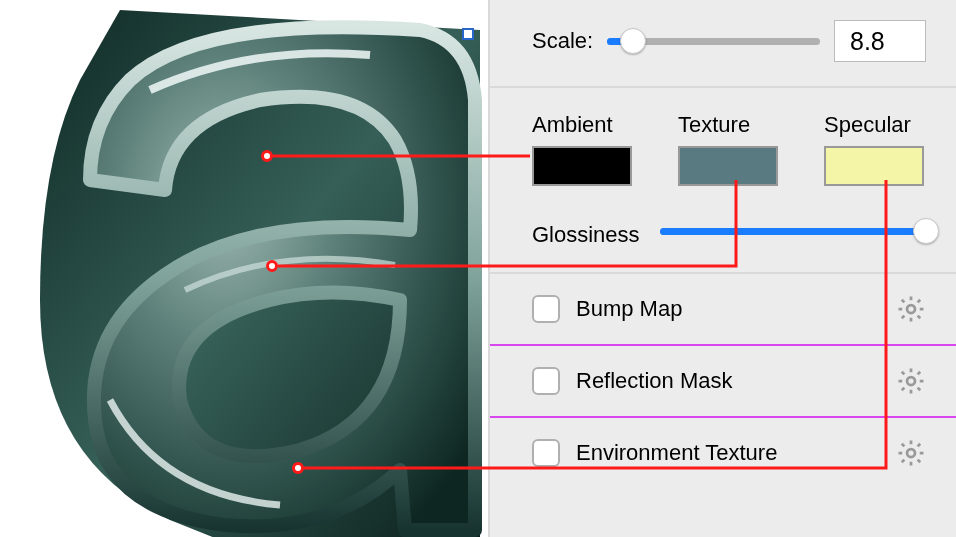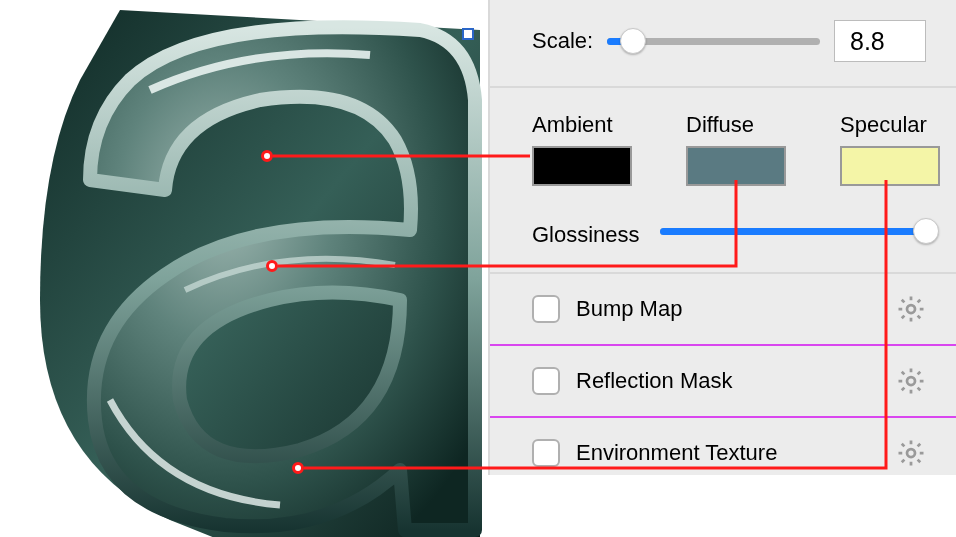--- a/index.html
+++ b/index.html
@@ -22,21 +22,21 @@
   }
   .selection-handle {
     position: absolute;
     width: 12px; height: 12px;
     border: 2px solid #2a66c8;
     background: #fff;
   }
   .panel {
     position: absolute;
     left: 488px; top: 0;
-    width: 468px; height: 475px;
+    width: 468px; height: 537px;
     background: #ececec;
     border-left: 2px solid #d9d9d9;
     padding: 0;
   }
   .row-scale {
     display: flex;
     align-items: center;
     gap: 14px;
     padding: 20px 30px 24px 42px;
     border-bottom: 2px solid #d9d9d9;
@@ -75,21 +75,21 @@
     height: 42px;
     padding: 11px 15px;
     font-size: 25px;
     border: 1px solid #bcbcbc;
     background: #fff;
     text-align: left;
   }
   .swatch-row {
     display: flex;
     gap: 0;
-    padding: 24px 16px 0 42px;
+    padding: 24px 32px 0 42px;
     justify-content: space-between;
   }
   .swatch-col { display: flex; flex-direction: column; gap: 8px; }
   .swatch-label { font-size: 22px; }
   .swatch {
     width: 100px; height: 40px;
     border: 2px solid #999;
     cursor: pointer;
   }
   .gloss-row {
@@ -205,21 +205,21 @@
     </div>
     <input class="num-input" value="8.8" style="">
   </div>
 
   <div class="swatch-row">
     <div class="swatch-col">
       <span class="swatch-label">Ambient</span>
       <div class="swatch" id="sw-ambient" style="background: rgb(0, 0, 0);"></div>
     </div>
     <div class="swatch-col">
-      <span class="swatch-label">Diffuse</span>
+      <span class="swatch-label">Texture</span>
       <div class="swatch" id="sw-diffuse" style="background: rgb(90, 122, 130);"></div>
     </div>
     <div class="swatch-col">
       <span class="swatch-label">Specular</span>
       <div class="swatch" id="sw-specular" style="background: rgb(244, 245, 167);"></div>
     </div>
   </div>
 
   <div class="gloss-row">
     <span>Glossiness</span>

